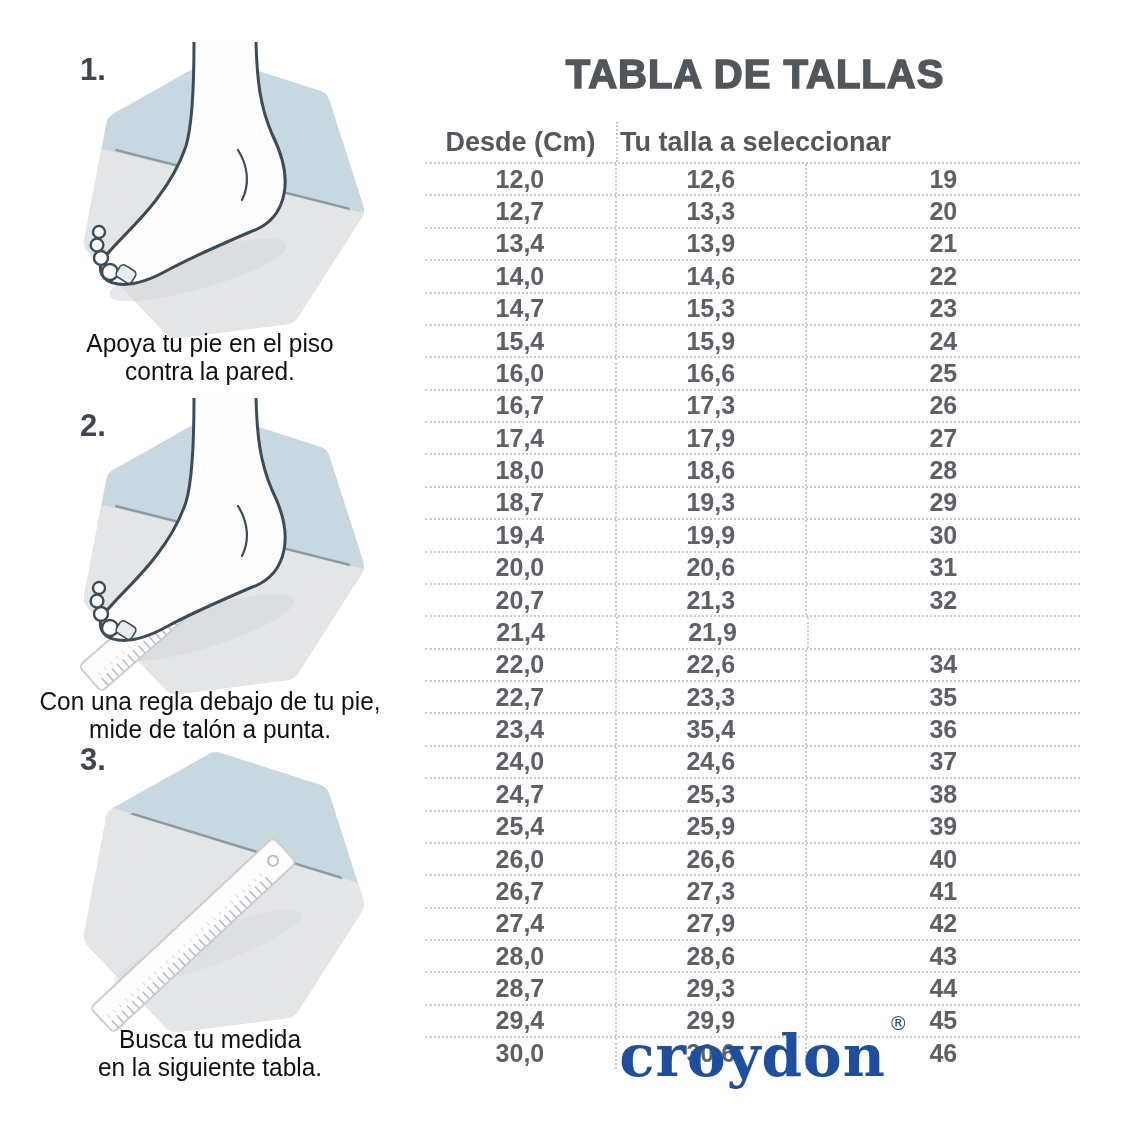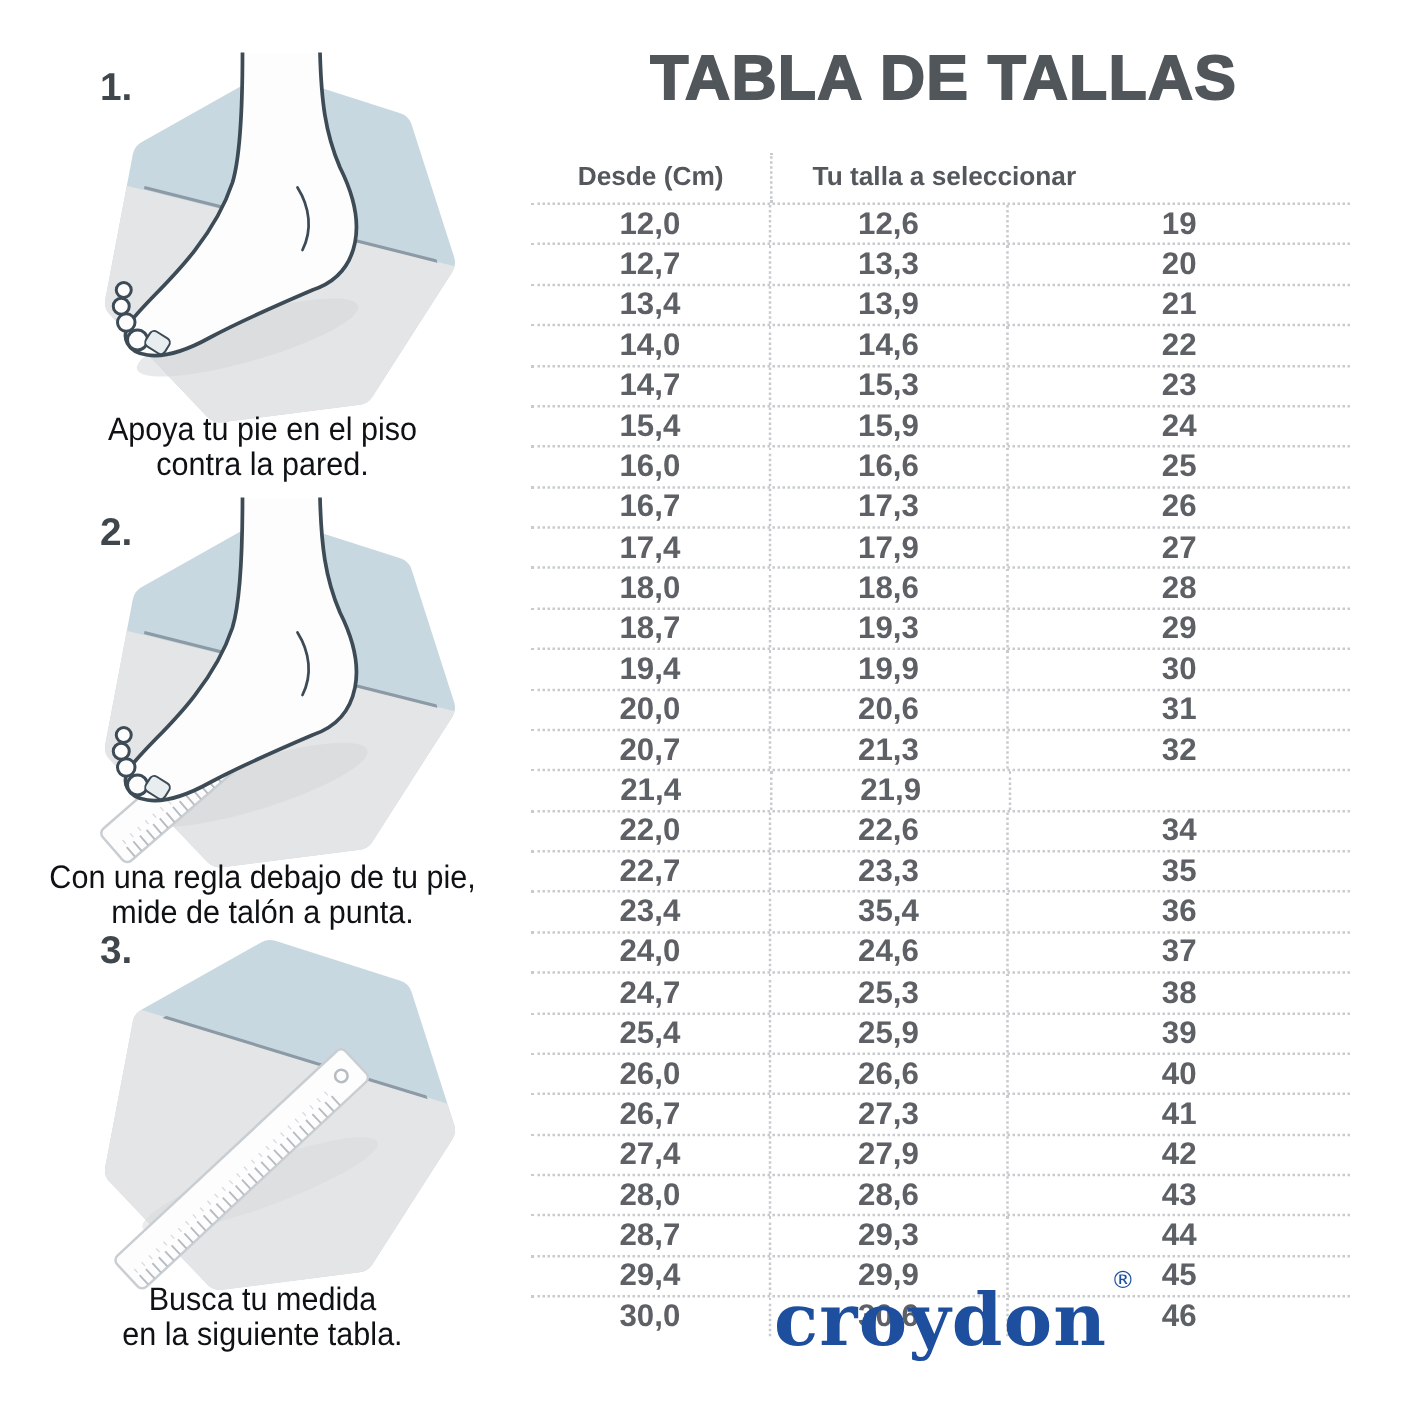--- a/index.html
+++ b/index.html
@@ -26,29 +26,29 @@
   }
   .illus{position:absolute;left:58px;width:310px;height:300px;}
   .caption{
     position:absolute;left:0;width:420px;margin:0;
     text-align:center;font-size:26px;line-height:1.06;
     color:var(--caption-black);
     transform:scaleX(.94);transform-origin:50% 0;
   }
   
   .title{
-    position:absolute;left:425px;top:33px;width:660px;margin:0;
-    text-align:center;font-size:50px;font-weight:bold;letter-spacing:1px;
+    position:absolute;left:425px;top:52px;width:660px;margin:0;
+    text-align:center;font-size:40px;font-weight:bold;letter-spacing:1px;
     color:var(--title-gray);-webkit-text-stroke:1.5px var(--title-gray);
   }
   .size-table{position:absolute;left:425px;top:122px;width:655px;}
   .thead{display:flex;height:40px;}
   .hcell{
     display:flex;align-items:center;justify-content:center;
-    font-size:21px;font-weight:bold;color:var(--header-text);
+    font-size:27px;font-weight:bold;color:var(--header-text);
   }
   .trow{display:flex;height:30.38px;border-top:2px dotted var(--grid-dotted);}
   .cell{
     display:flex;align-items:center;justify-content:center;
     font-size:25px;font-weight:bold;color:var(--table-text);
   }
   .c0{width:191px;border-right:2px dotted var(--grid-dotted);}
   .c1{width:189px;border-right:2px dotted var(--grid-dotted);}
   .c2{width:275px;}
   

